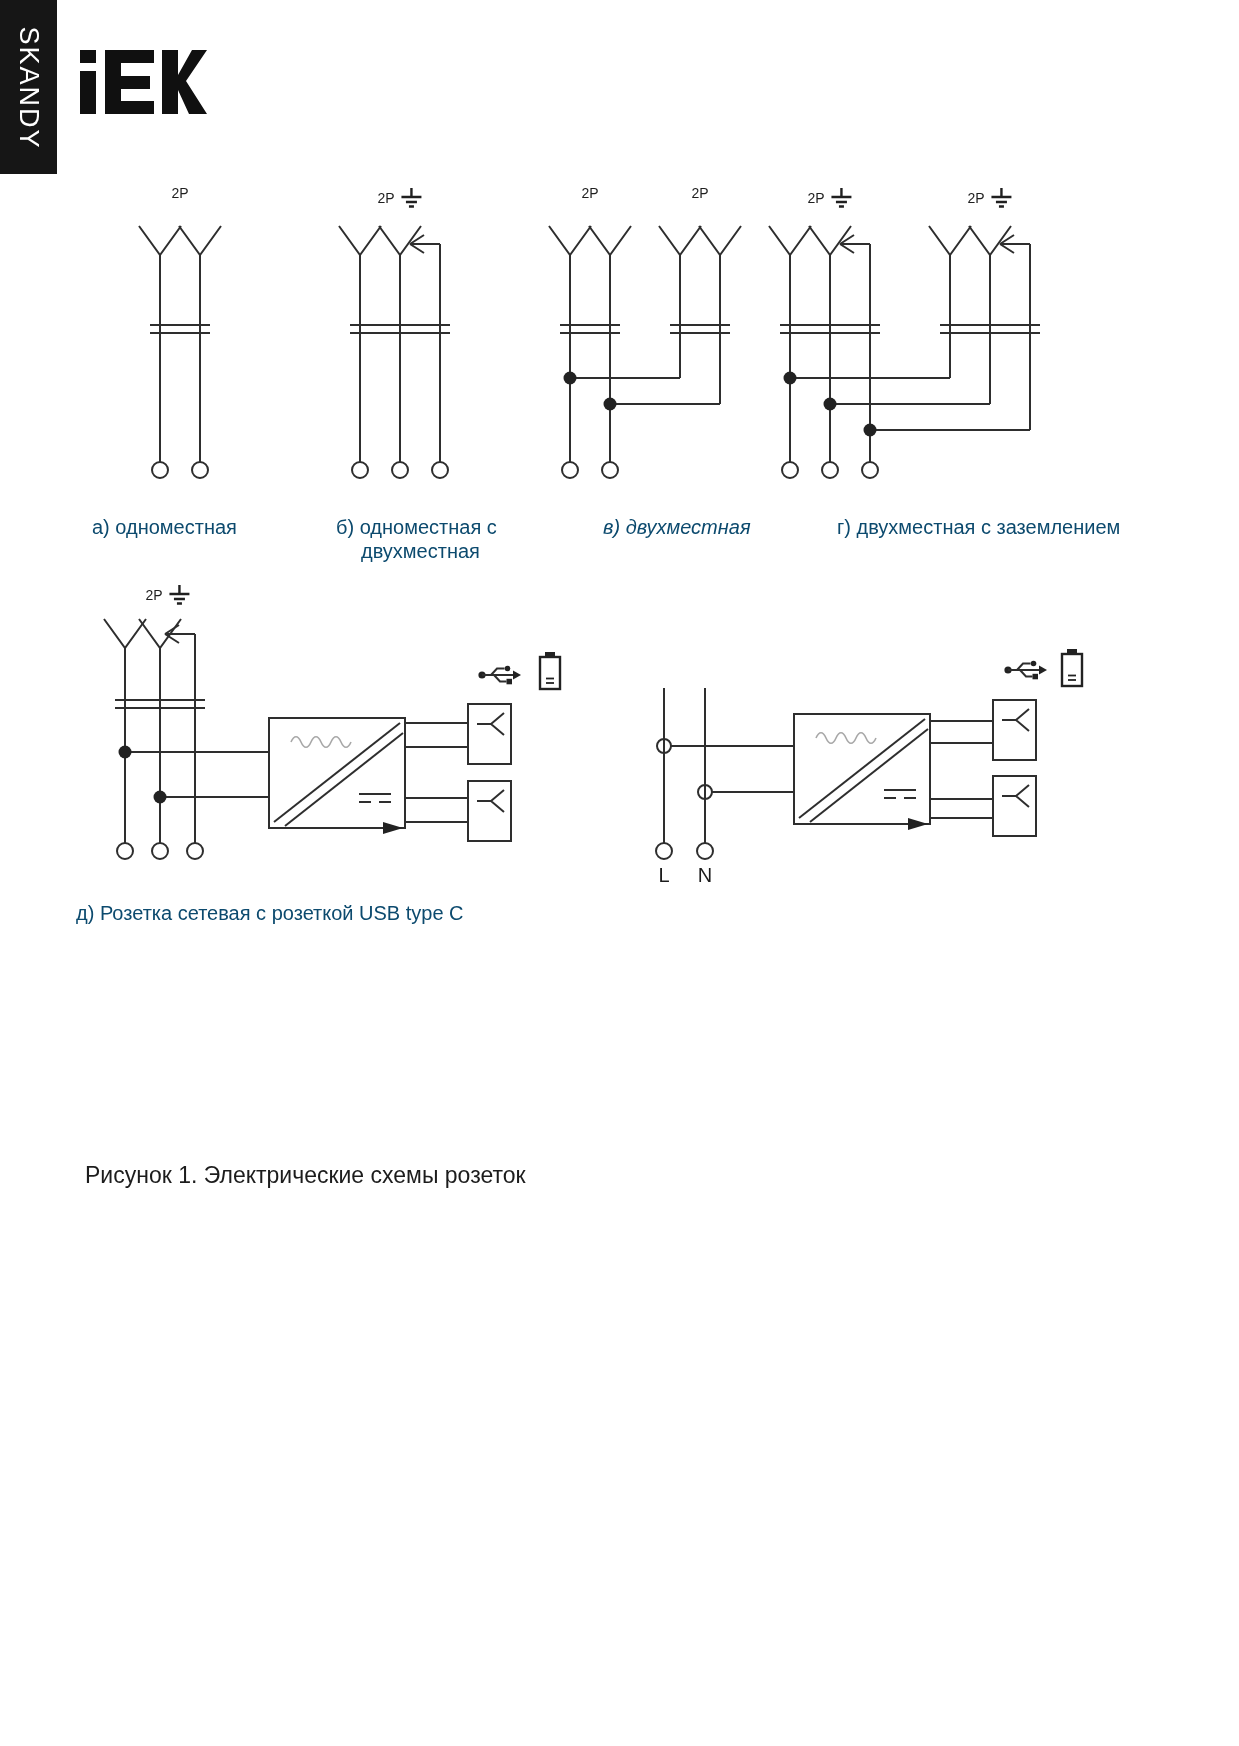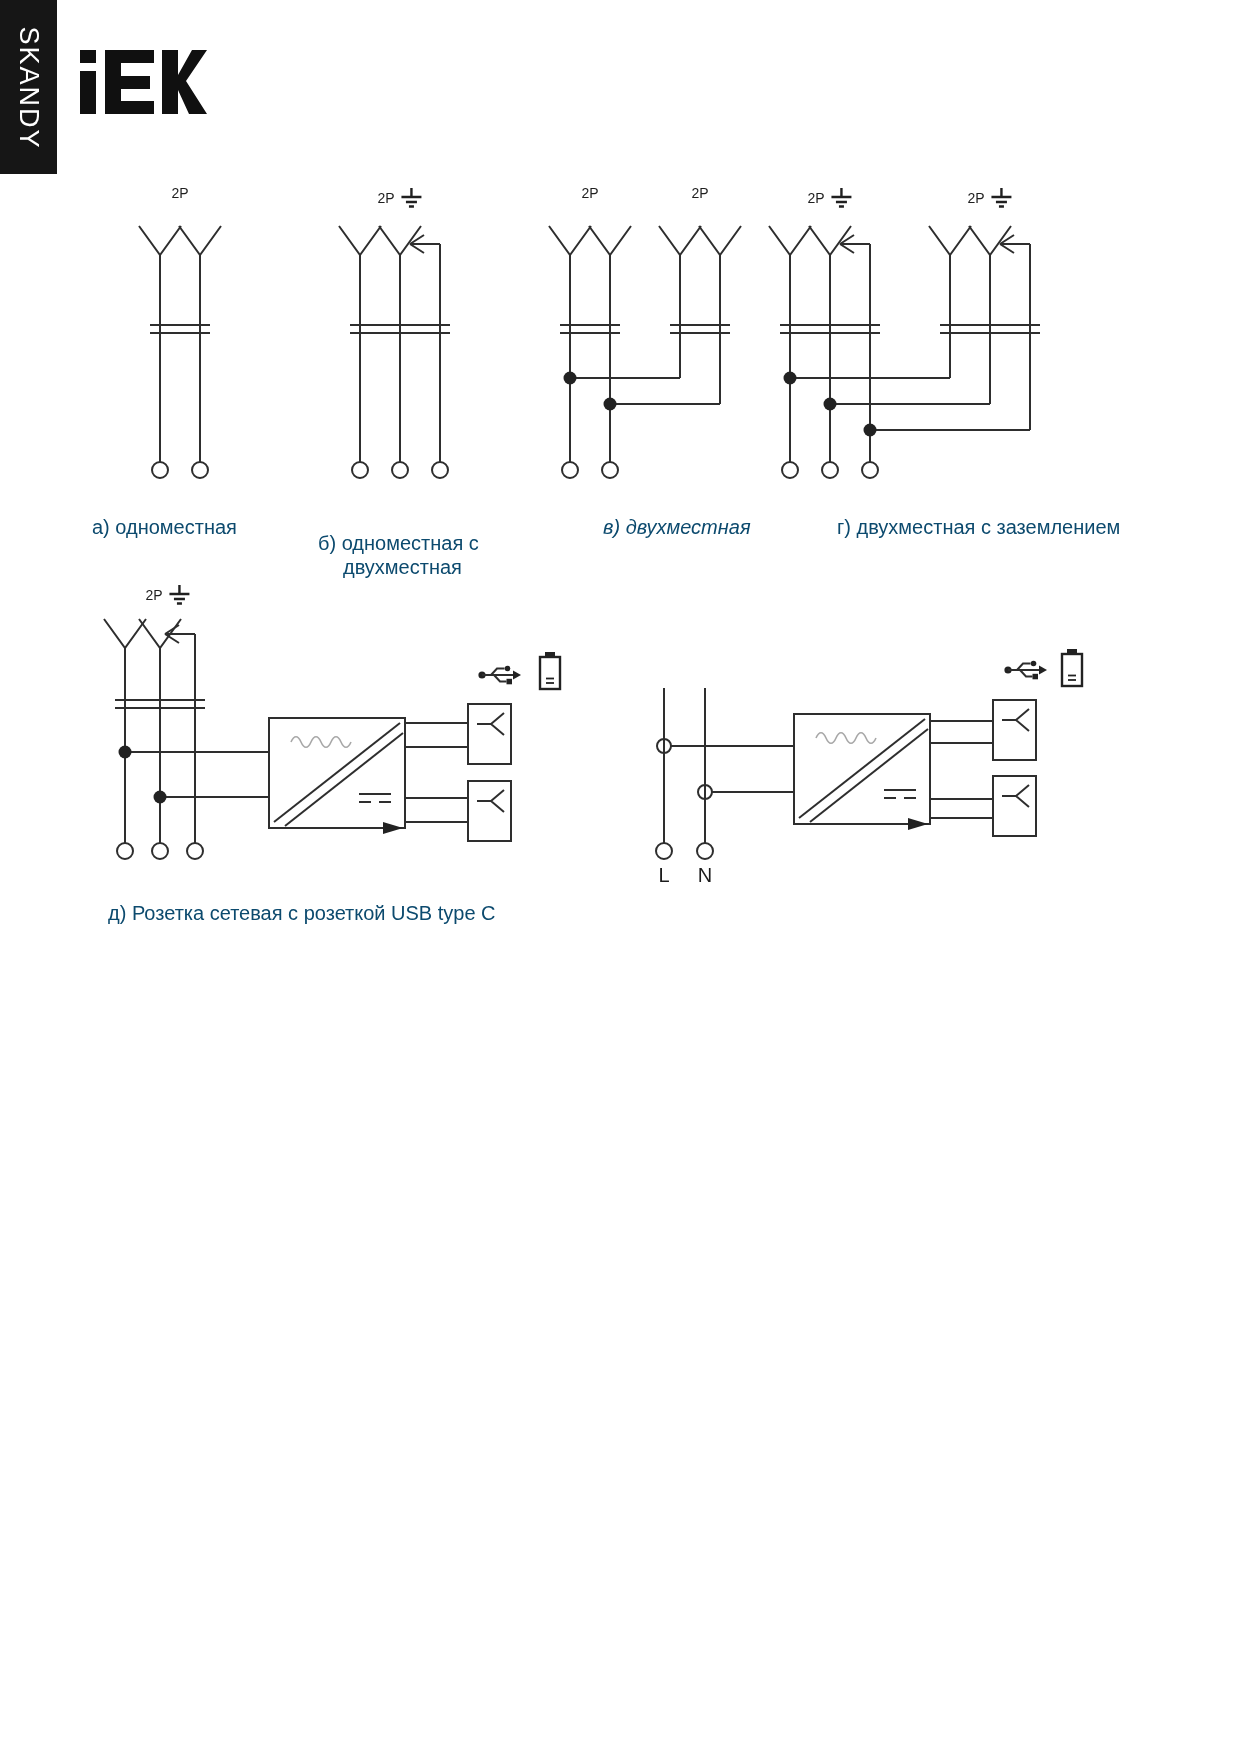--- a/index.html
+++ b/index.html
@@ -251,24 +251,25 @@
     </svg>
   </div>
   <div class="plabel" style="left:168px;top:582px;">
     <span>2P</span>
     <svg class="earth" width="22" height="24" viewBox="0 0 22 24">
       <path d="M11,1 V10 M1,10 H21 M5.5,15 H16.5 M8.5,19.5 H13.5" stroke="#1f1f1f" stroke-width="2.4" fill="none"></path>
     </svg>
   </div>
 
   <div class="cap" style="left:92px;">а) одноместная</div>
-  <div class="cap" style="left:318px;margin-top:16px;">
+  <div class="cap" style="left:336px;">
     <div>б) одноместная с</div>
     <div class="indent">двухместная</div>
   </div>
   <div class="cap" style="left:603px;font-style:italic;">в) двухместная</div>
   <div class="cap" style="left:822px;margin-left:15px;">г) двухместная с заземлением</div>
-  <div class="cap" style="left:108px;top:901px;">д) Розетка сетевая с розеткой USB type C</div>
+  <div class="cap" style="left:76px;top:901px;">д) Розетка сетевая с розеткой USB type C</div>
 
   <span class="term-label" style="left:664px;">L</span>
   <span class="term-label" style="left:705px;">N</span>
 
+  <div class="fig-caption">Рисунок 1. Электрические схемы розеток</div>
 </div>
 
 </body></html>

